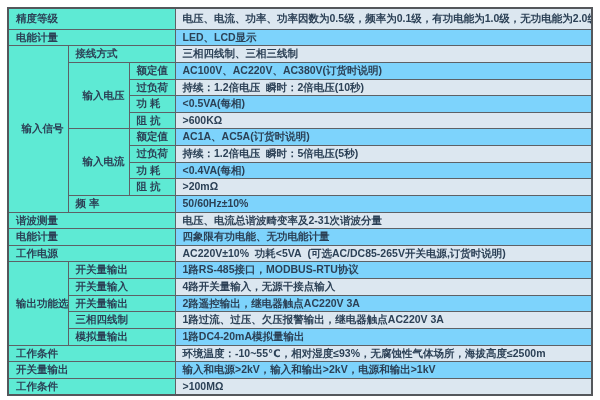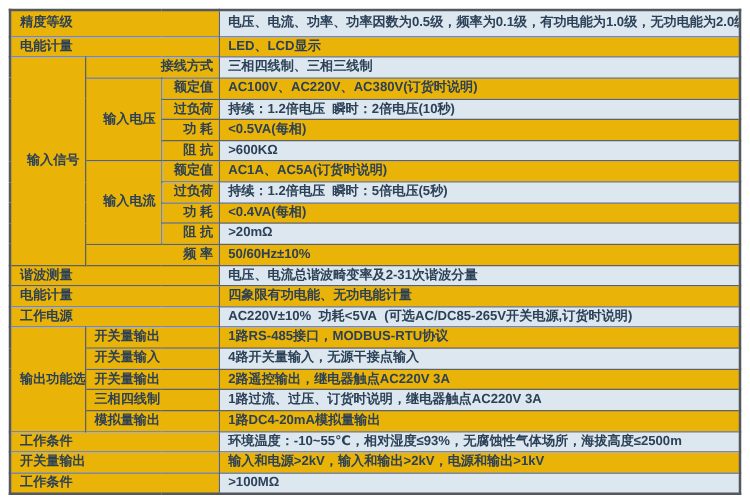--- a/index.html
+++ b/index.html
@@ -20,24 +20,24 @@
   table.spec td{
     border:1px solid #5d6166;
     font-size:10.5px;
     font-weight:bold;
     color:#2c4156;
     padding:0 4px 0 7px;
     overflow:hidden;
     white-space:nowrap;
     line-height:1.1;
   }
-  td.lbl{ background:#eab308; }
+  td.lbl{ background:#5eead4; }
   td.grp{ text-align:right; padding:0 6px; white-space:normal; }
-  td.ctr{ text-align:right; padding:0 2px; }
-  td.val{ background:#eab308; }
+  td.ctr{ text-align:left; padding:0 2px; }
+  td.val{ background:#7dd3fc; }
   td.val.alt{ background:#dce7f0; }
   tr{ height:16.5px; }
   tr.r1{ height:21px; }
 </style>
 </head>
 <body>
 
 <table class="spec">
   <colgroup>
     <col style="width:60px">
@@ -121,21 +121,21 @@
   <tr>
     <td class="lbl" colspan="2">开关量输入</td>
     <td class="val alt">4路开关量输入，无源干接点输入</td>
   </tr>
   <tr>
     <td class="lbl" colspan="2">开关量输出</td>
     <td class="val">2路遥控输出，继电器触点AC220V 3A</td>
   </tr>
   <tr>
     <td class="lbl" colspan="2">三相四线制</td>
-    <td class="val alt">1路过流、过压、订货时说明，继电器触点AC220V 3A</td>
+    <td class="val alt">1路过流、过压、欠压报警输出，继电器触点AC220V 3A</td>
   </tr>
   <tr>
     <td class="lbl" colspan="2">模拟量输出</td>
     <td class="val">1路DC4-20mA模拟量输出</td>
   </tr>
 
   <tr>
     <td class="lbl" colspan="3">工作条件</td>
     <td class="val alt">环境温度：-10~55℃，相对湿度≤93%，无腐蚀性气体场所，海拔高度≤2500m</td>
   </tr>

